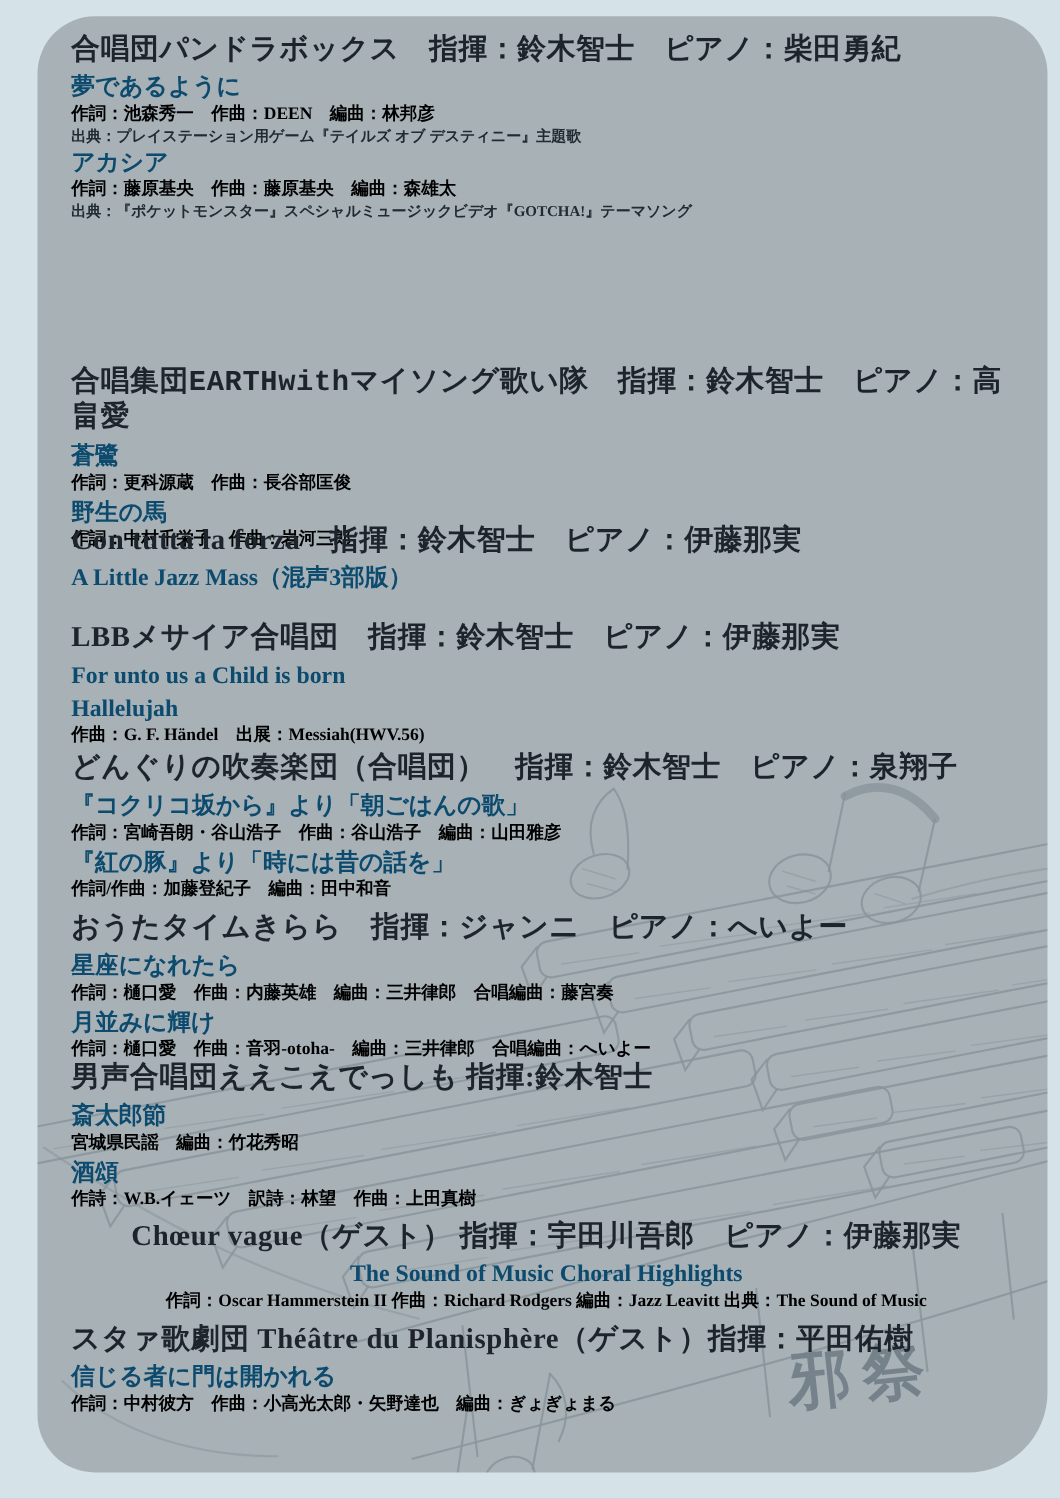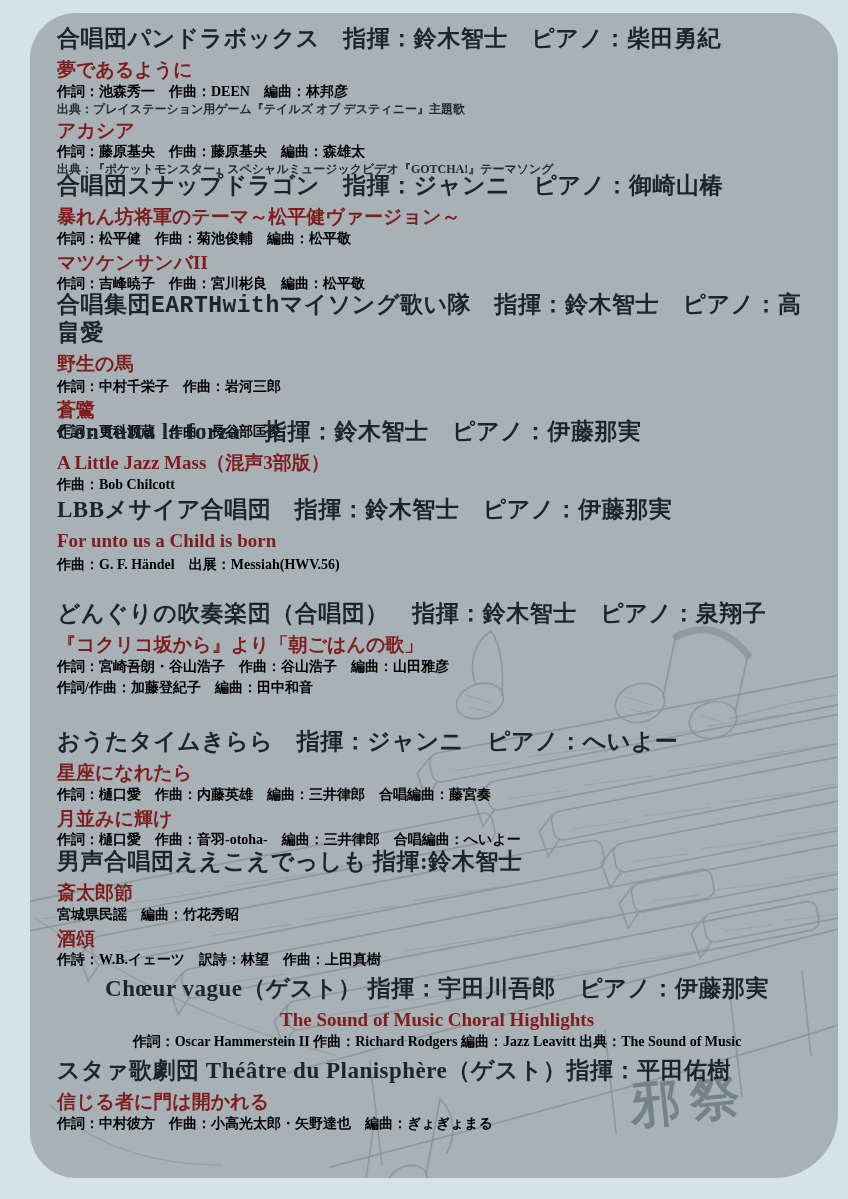--- a/index.html
+++ b/index.html
@@ -34,21 +34,21 @@
     transform:rotate(-6deg);
     font-family:"Liberation Serif","DejaVu Serif",serif;
   }
   .content{position:absolute;left:0;top:0;width:700px;height:1165px;}
   .section{position:absolute;left:27px;width:760px;color:#1f262e;}
   .hdr{
     margin:0 0 5px 0;font-size:23px;font-weight:700;
     line-height:1.22;letter-spacing:.5px;color:#1d242c;
   }
   .song{margin:0 0 2px 0;}
-  .song-title{margin:0;font-size:19px;font-weight:700;line-height:1.3;color:#7f1d1d;}
+  .song-title{margin:0;font-size:19px;font-weight:700;line-height:1.3;color:#0c4a6e;}
   .credits{margin:0;font-size:14px;font-weight:600;line-height:1.35;color:#000000;}
   .source{margin:0 0 1px 0;font-size:12px;font-weight:700;line-height:1.25;color:#232b32;}
 </style>
 </head>
 <body>
 
 <div class="panel">
 
   <svg class="sketch" viewBox="0 0 808 1165">
 
@@ -150,65 +150,55 @@
           <h3 class="song-title">夢であるように</h3>
           <p class="credits">作詞：池森秀一　作曲：DEEN　編曲：林邦彦</p>
           <p class="source">出典：プレイステーション用ゲーム『テイルズ オブ デスティニー』主題歌</p>
         </div>
         <div class="song">
           <h3 class="song-title">アカシア</h3>
           <p class="credits">作詞：藤原基央　作曲：藤原基央　編曲：森雄太</p>
           <p class="source">出典：『ポケットモンスター』スペシャルミュージックビデオ『GOTCHA!』テーマソング</p>
         </div>
       </section>
-      <section class="section" style="top: 159px;">
-        <h2 class="hdr">合唱団スナップドラゴン　指揮：ジャンニ　ピアノ：御崎山椿</h2>
-        <div class="song">
-          <h3 class="song-title">暴れん坊将軍のテーマ～松平健ヴァージョン～</h3>
-          <p class="credits">作詞：松平健　作曲：菊池俊輔　編曲：松平敬</p>
-        </div>
-        <div class="song">
-          <h3 class="song-title">マツケンサンバII</h3>
-          <p class="credits">作詞：吉峰暁子　作曲：宮川彬良　編曲：松平敬</p>
-        </div>
-      </section>
       <section class="section" style="top: 279px; font-family: Liberation Mono, monospace;">
         <h2 class="hdr">合唱集団EARTHwithマイソング歌い隊　指揮：鈴木智士　ピアノ：高畠愛</h2>
         <div class="song">
+          <h3 class="song-title">蒼鷺</h3>
+          <p class="credits">作詞：更科源蔵　作曲：長谷部匡俊</p>
+        </div>
+        <div class="song">
           <h3 class="song-title">野生の馬</h3>
           <p class="credits">作詞：中村千栄子　作曲：岩河三郎</p>
         </div>
-        <div class="song">
-          <h3 class="song-title">蒼鷺</h3>
-          <p class="credits">作詞：更科源蔵　作曲：長谷部匡俊</p>
-        </div>
       </section>
       <section class="section" style="top: 405px;">
         <h2 class="hdr">Con tutta la forza　指揮：鈴木智士　ピアノ：伊藤那実</h2>
         <div class="song">
           <h3 class="song-title">A Little Jazz Mass（混声3部版）</h3>
-          <p class="credits">作曲：Bob Chilcott</p>
         </div>
       </section>
       <section class="section" style="top: 483px;">
         <h2 class="hdr">LBBメサイア合唱団　指揮：鈴木智士　ピアノ：伊藤那実</h2>
         <div class="song">
           <h3 class="song-title">For unto us a Child is born</h3>
         </div>
         <div class="song">
+          <h3 class="song-title">Hallelujah</h3>
           <p class="credits">作曲：G. F. Händel　出展：Messiah(HWV.56)</p>
         </div>
       </section>
       <section class="section" style="top: 587px;">
         <h2 class="hdr">どんぐりの吹奏楽団（合唱団）　指揮：鈴木智士　ピアノ：泉翔子</h2>
         <div class="song">
           <h3 class="song-title">『コクリコ坂から』より「朝ごはんの歌」</h3>
           <p class="credits">作詞：宮崎吾朗・谷山浩子　作曲：谷山浩子　編曲：山田雅彦</p>
         </div>
         <div class="song">
+          <h3 class="song-title">『紅の豚』より「時には昔の話を」</h3>
           <p class="credits">作詞/作曲：加藤登紀子　編曲：田中和音</p>
         </div>
       </section>
       <section class="section" style="top: 715px;">
         <h2 class="hdr">おうたタイムきらら　指揮：ジャンニ　ピアノ：へいよー</h2>
         <div class="song">
           <h3 class="song-title">星座になれたら</h3>
           <p class="credits">作詞：樋口愛　作曲：内藤英雄　編曲：三井律郎　合唱編曲：藤宮奏</p>
         </div>
         <div class="song">

